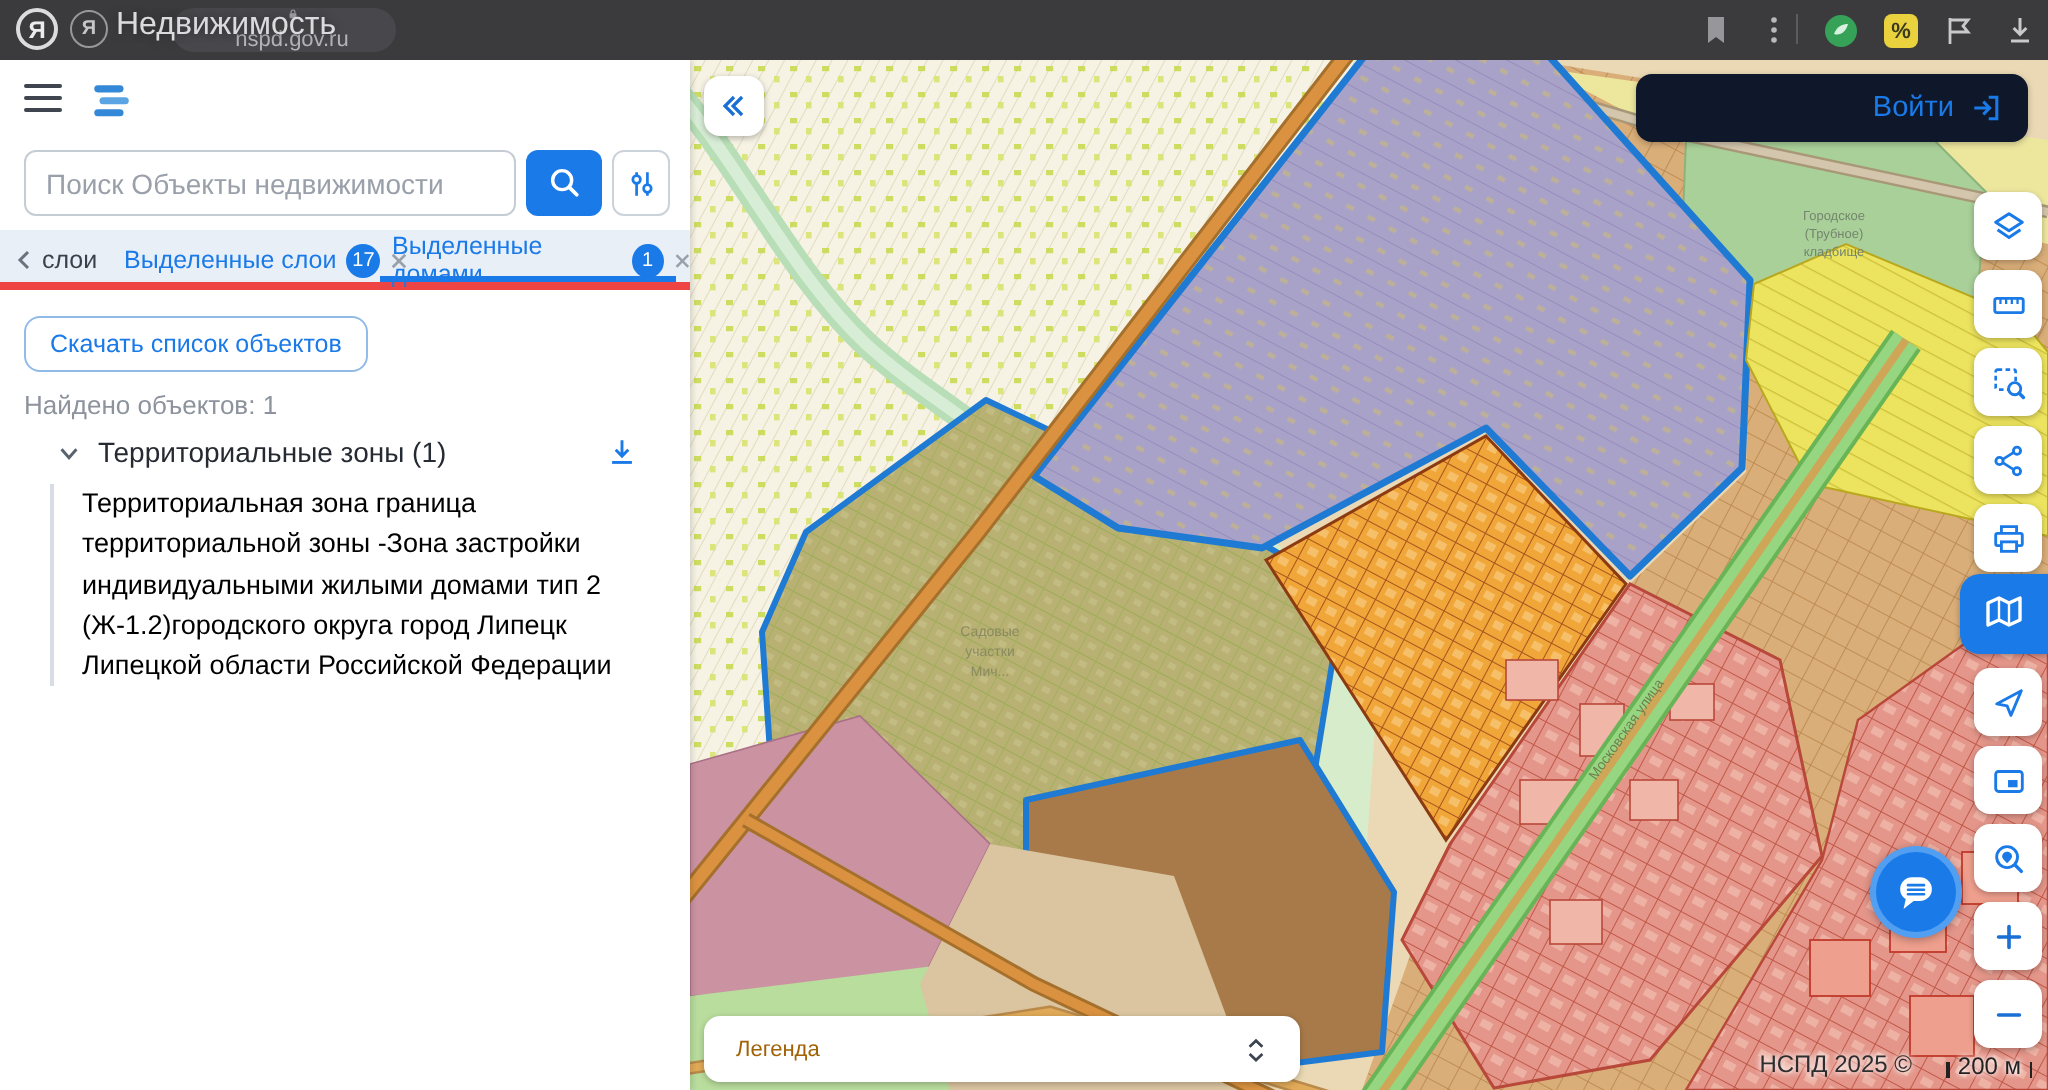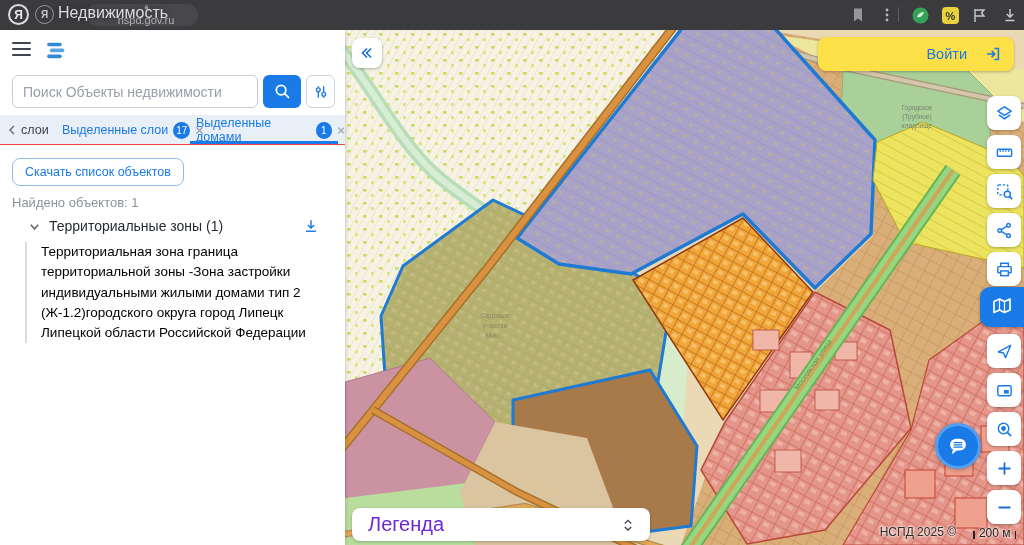--- a/index.html
+++ b/index.html
@@ -30,21 +30,21 @@
 
   .searchwrap { position:absolute; left:12px; top:45px; width:246px; height:33px; }
   .searchwrap input { width:100%; height:100%; border:1px solid #c6ccd4; border-radius:6px; padding:0 10px;
                       font-size:14px; color:#30343a; font-family:inherit; }
   .searchwrap input::placeholder { color:#99a0aa; }
   .searchbtn { position:absolute; left:263px; top:45px; width:38px; height:33px; background:#1a7ae8; border:none;
                border-radius:6px; display:flex; align-items:center; justify-content:center; }
   .filterbtn { position:absolute; left:306px; top:45px; width:29px; height:33px; background:#fff; border:1px solid #ccd2da;
                border-radius:6px; display:flex; align-items:center; justify-content:center; }
 
-  .tabsbar { position:absolute; left:0; top:85px; width:345px; height:30px; background:#e9eff7; border-bottom:1px solid #ef4444; }
+  .tabsbar { position:absolute; left:0; top:85px; width:345px; height:30px; background:#e9eff7; border-bottom:4px solid #ef4444; }
   .tab { position:absolute; top:0; height:30px; display:flex; align-items:center; gap:5px; font-size:12.5px; }
   .tab .lbl-gray { color:#3b414b; }
   .tab .lbl-blue { color:#1a7ae8; }
   .badge { display:inline-flex; width:17px; height:17px; border-radius:50%; background:#1a7ae8; color:#fff;
            font-size:10px; align-items:center; justify-content:center; }
   .tab-underline { position:absolute; left:190px; bottom:0; width:148px; height:3px; background:#1a7ae8; }
 
   .dlbtn { position:absolute; left:12px; top:128px; padding:6px 12px; border:1px solid #93bbe9; background:#fff;
            border-radius:8px; color:#1a7ae8; font-size:12.5px; font-family:inherit; }
   .found { position:absolute; left:12px; top:165px; font-size:13px; color:#8d939d; }
@@ -54,38 +54,38 @@
   .objcard { position:absolute; left:25px; top:212px; width:308px; border-left:2px solid #d8dde5; padding-left:14px;
              font-size:13.5px; color:#000000; line-height:1.5; }
 
   
   .map { position:absolute; left:345px; top:30px; width:679px; height:515px; overflow:hidden; }
   .mapsvg { position:absolute; left:0; top:0; }
 
   .mapbtn { position:absolute; background:#fff; border:none; border-radius:8px; box-shadow:0 1px 3px rgba(0,0,0,.28);
             display:flex; align-items:center; justify-content:center; }
   .collapsebtn { left:7px; top:8px; width:30px; height:30px; }
-  .loginbar { position:absolute; right:10px; top:7px; width:196px; height:34px; background:#fde047; border-radius:8px;
+  .loginbar { position:absolute; right:10px; top:7px; width:196px; height:34px; background:#0f172a; border-radius:8px;
               box-shadow:0 1px 3px rgba(0,0,0,.25); display:flex; align-items:center; justify-content:flex-end;
-              gap:17px; padding-right:12px; }
+              gap:7px; padding-right:12px; }
   .loginbar span { color:#1a7ae8; font-size:14.5px; }
 
   .tbtn { right:3px; width:34px; height:34px; }
   .tbtn-active { position:absolute; right:0; top:257px; width:44px; height:40px; background:#1a7ae8;
                  border:none; border-radius:10px 0 0 10px; box-shadow:0 1px 3px rgba(0,0,0,.3);
                  display:flex; align-items:center; justify-content:center; }
 
   .chatbtn { position:absolute; left:590px; top:393px; width:46px; height:46px; border-radius:50%; background:#1a7ae8;
              border:3px solid rgba(130,190,250,.55); box-shadow:0 1px 4px rgba(0,0,0,.3);
              display:flex; align-items:center; justify-content:center; }
 
   .legendbar { position:absolute; left:7px; top:478px; width:298px; height:33px; background:#fff; border-radius:8px;
                box-shadow:0 1px 3px rgba(0,0,0,.25); display:flex; align-items:center; justify-content:space-between;
                padding:0 14px 0 16px; }
-  .legendbar span { font-size:20px; color:#6d28d9; }
+  .legendbar span { font-size:11px; color:#a16207; }
 
   .attrib { position:absolute; right:68px; bottom:6px; font-size:12px; color:#2e2e2e;
             text-shadow:0 0 3px #fff,0 0 3px #fff; }
   .scalebar { position:absolute; right:8px; bottom:6px; display:flex; align-items:flex-end; gap:4px;
               text-shadow:0 0 3px #fff,0 0 3px #fff; }
   .scalebar .tick { width:1.5px; height:8px; background:#222; }
   .scalebar span { font-size:12px; color:#222; line-height:1; }
 </style>
 </head>
 <body>

